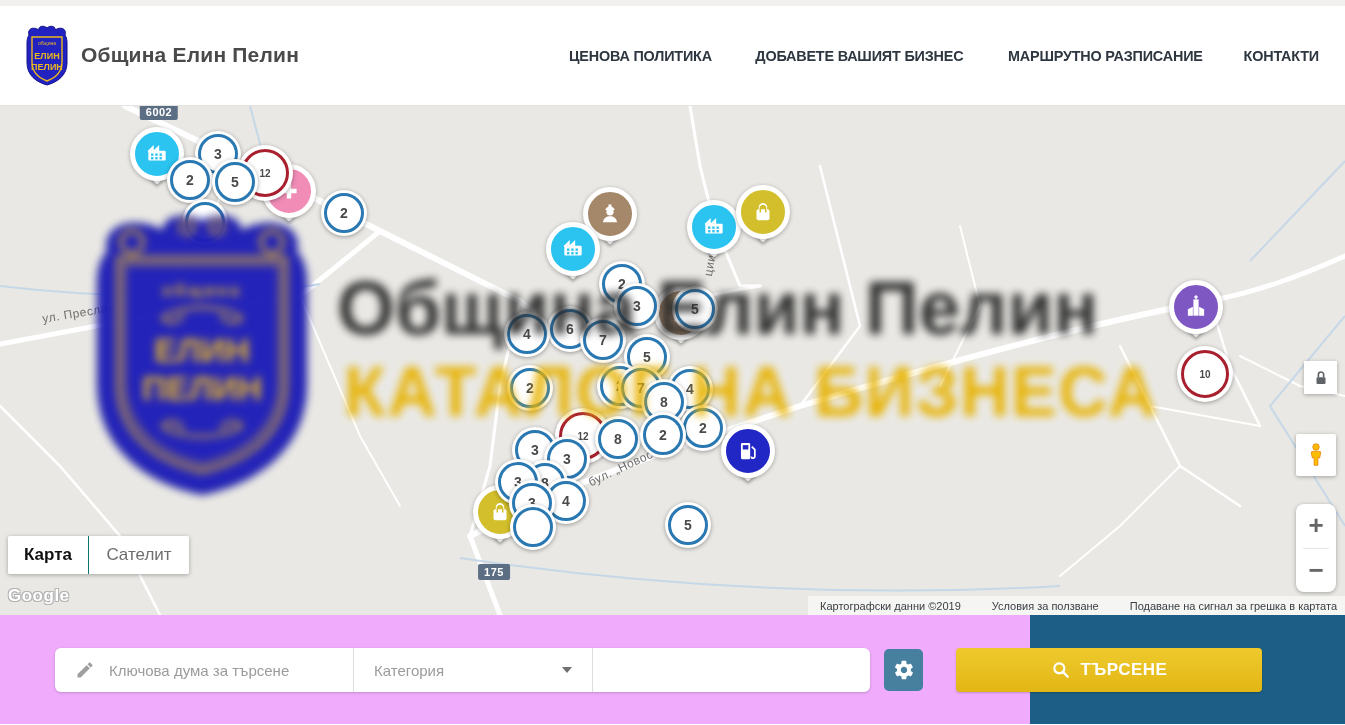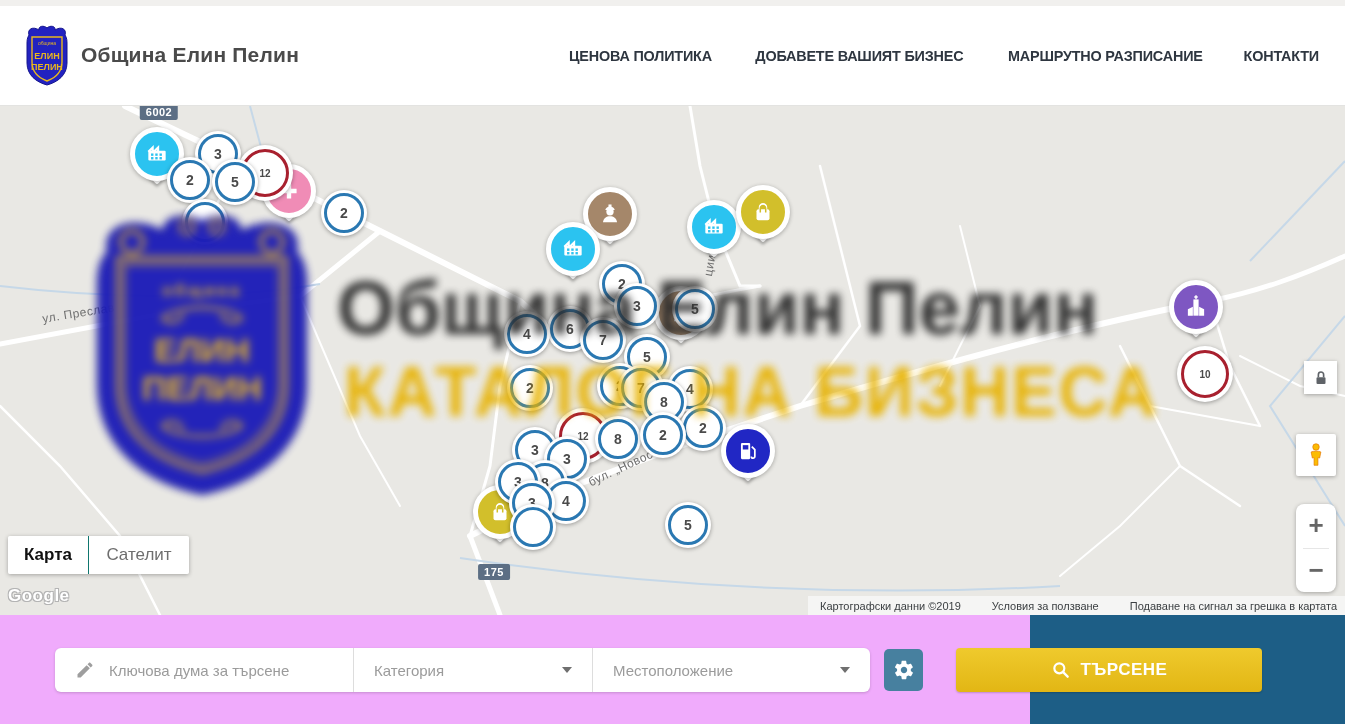--- a/index.html
+++ b/index.html
@@ -469,24 +469,20 @@
         <path d="M3 17.2V21h3.8L17.8 10 14 6.2 3 17.2zM20.7 7.1c.4-.4.4-1 0-1.4l-2.4-2.4c-.4-.4-1-.4-1.4 0L15 5.2 18.8 9l1.9-1.9z" fill="#9e9e9e"></path>
       </svg>
       <input type="text" placeholder="Ключова дума за търсене" style="">
     </div>
     <div class="sg-divider"></div>
     <div class="sg-select sg-category">
       <span class="sel-text">Категория</span>
       <span class="arrow-down"></span>
     </div>
     <div class="sg-divider"></div>
-    <div class="sg-select sg-location">
-      <span class="sel-text">Местоположение</span>
-      <span class="arrow-down"></span>
-    </div>
   </div>
 
   <div class="gear-btn">
     <svg width="22" height="22" viewBox="0 0 24 24">
       <path d="M19.4 13c0-.3.1-.7.1-1s0-.7-.1-1l2.1-1.6c.2-.2.2-.4.1-.6l-2-3.5c-.1-.2-.4-.3-.6-.2l-2.5 1c-.5-.4-1.1-.7-1.7-1l-.4-2.7c0-.2-.2-.4-.5-.4h-4c-.2 0-.4.2-.5.4L9 5.1c-.6.2-1.1.6-1.7 1l-2.5-1c-.2-.1-.5 0-.6.2l-2 3.5c-.1.2-.1.5.1.6L4.5 11c0 .3-.1.7-.1 1s0 .7.1 1l-2.1 1.6c-.2.2-.2.4-.1.6l2 3.5c.1.2.4.3.6.2l2.5-1c.5.4 1.1.7 1.7 1l.4 2.7c0 .2.2.4.5.4h4c.2 0 .4-.2.5-.4l.4-2.7c.6-.2 1.2-.6 1.7-1l2.5 1c.2.1.5 0 .6-.2l2-3.5c.1-.2.1-.5-.1-.6L19.4 13zM12 15.5c-1.9 0-3.5-1.6-3.5-3.5s1.6-3.5 3.5-3.5 3.5 1.6 3.5 3.5-1.6 3.5-3.5 3.5z" fill="#ffffff"></path>
     </svg>
   </div>
 
   <button class="search-btn">
     <svg width="20" height="20" viewBox="0 0 24 24">

